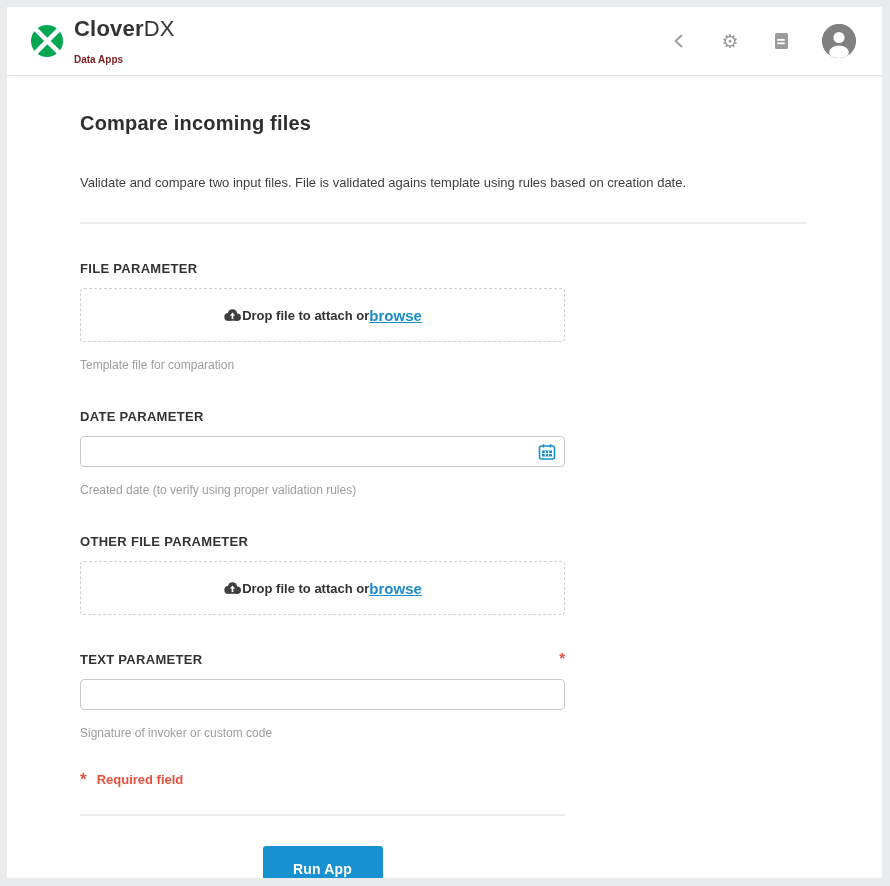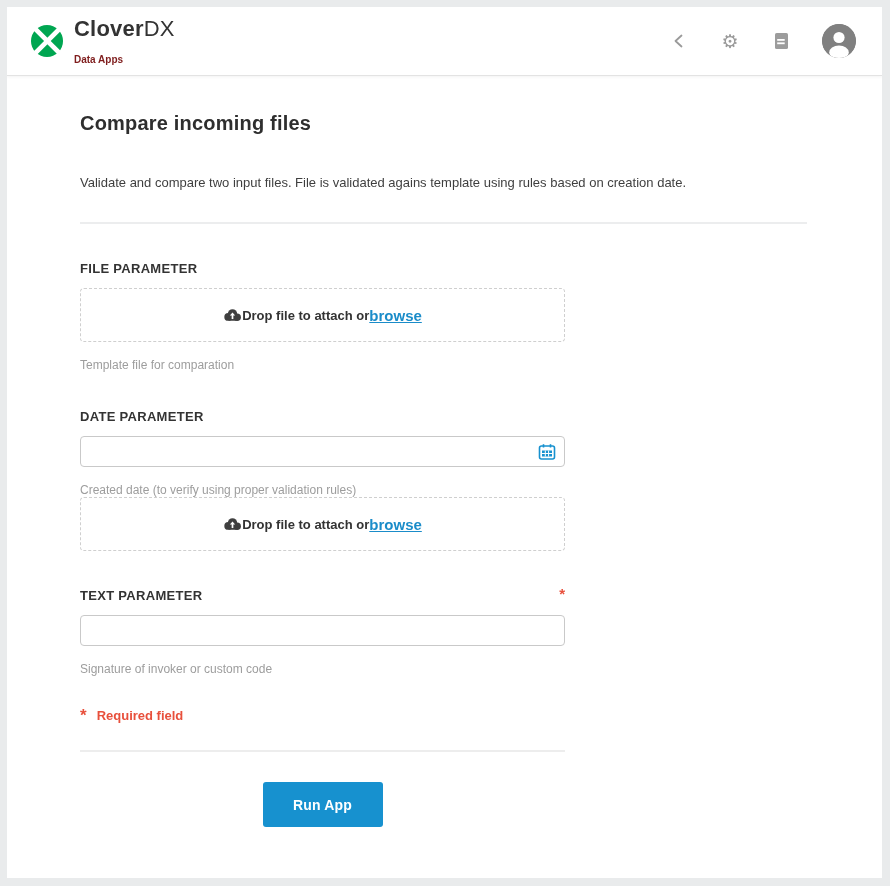--- a/index.html
+++ b/index.html
@@ -165,20 +165,23 @@
             <rect x="4" y="7.5" width="10" height="6" fill="#1791cf"></rect>
             <line x1="7.3" y1="7.5" x2="7.3" y2="13.5" stroke="#ffffff" stroke-width="1"></line>
             <line x1="10.6" y1="7.5" x2="10.6" y2="13.5" stroke="#ffffff" stroke-width="1"></line>
             <line x1="4" y1="10.5" x2="14" y2="10.5" stroke="#ffffff" stroke-width="1"></line>
           </svg>
         </button>
       </div>
       <div class="helper">Created date (to verify using proper validation rules)</div>
 
       
+      <div class="field-label-row">
+        <span class="field-label">OTHER FILE PARAMETER</span>
+      </div>
       <div class="dropzone">
         <svg width="19" height="14" viewBox="0 0 24 18">
           <circle cx="6.5" cy="11.5" r="5" fill="#3f3f3f"></circle>
           <circle cx="12" cy="7.5" r="6" fill="#3f3f3f"></circle>
           <circle cx="18" cy="12" r="4.8" fill="#3f3f3f"></circle>
           <rect x="6" y="10.5" width="12.5" height="6" rx="2.5" fill="#3f3f3f"></rect>
           <polygon points="12,5.8 15.4,9.8 8.6,9.8" fill="#ffffff"></polygon>
           <rect x="10.9" y="9" width="2.2" height="5.2" fill="#ffffff"></rect>
         </svg>
         <span class="dz-text">Drop file to attach or</span>

